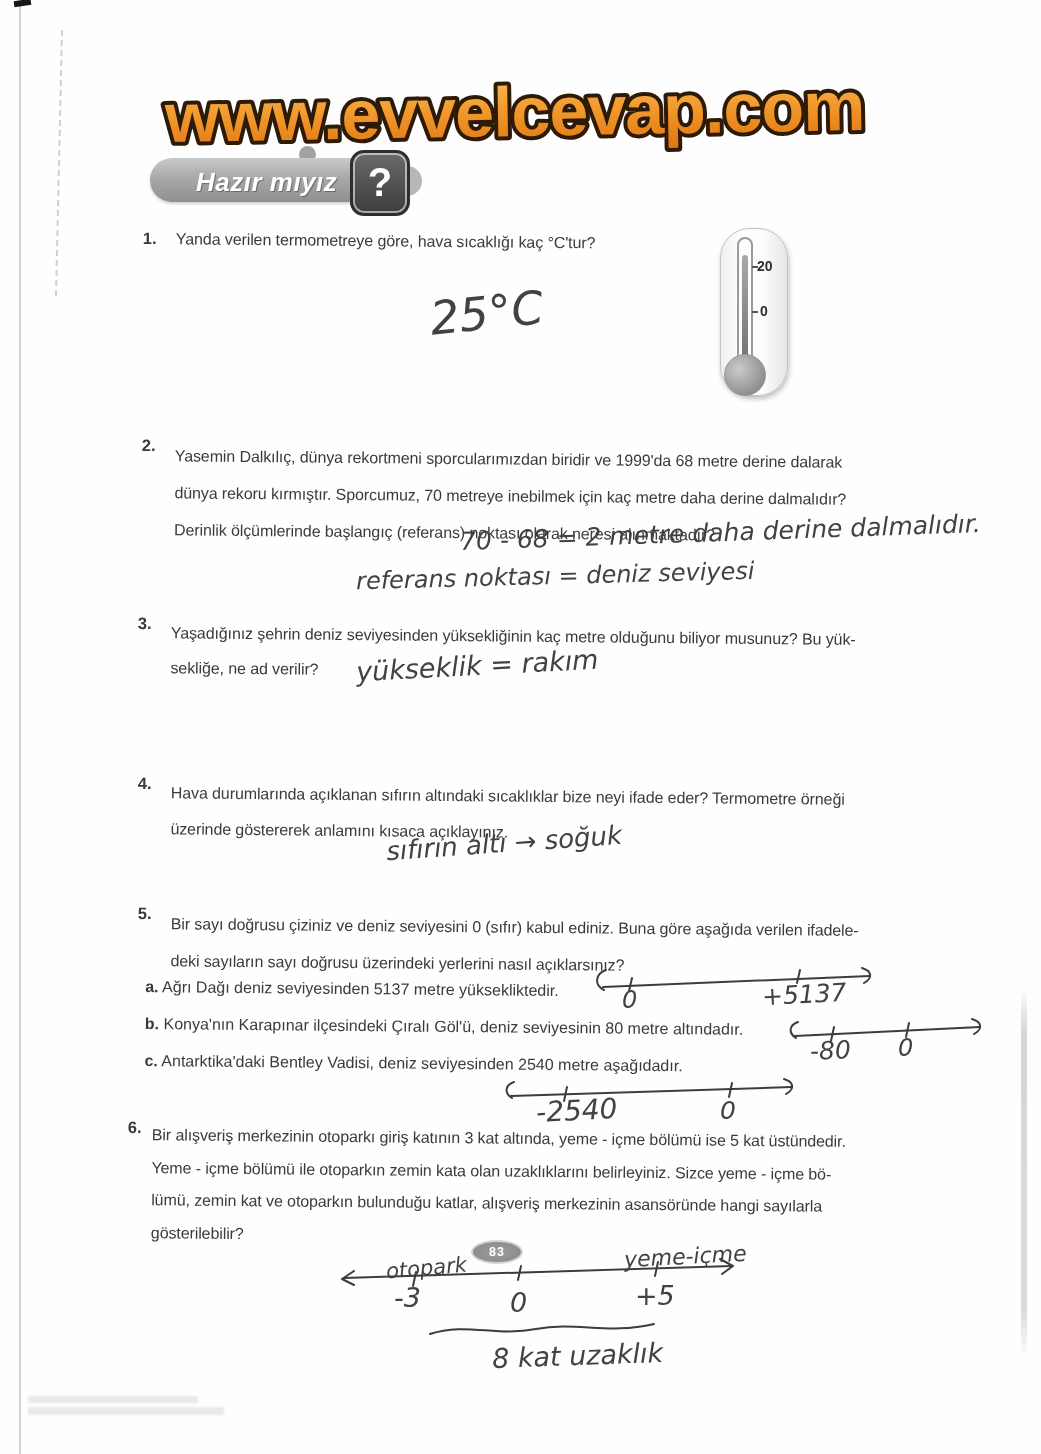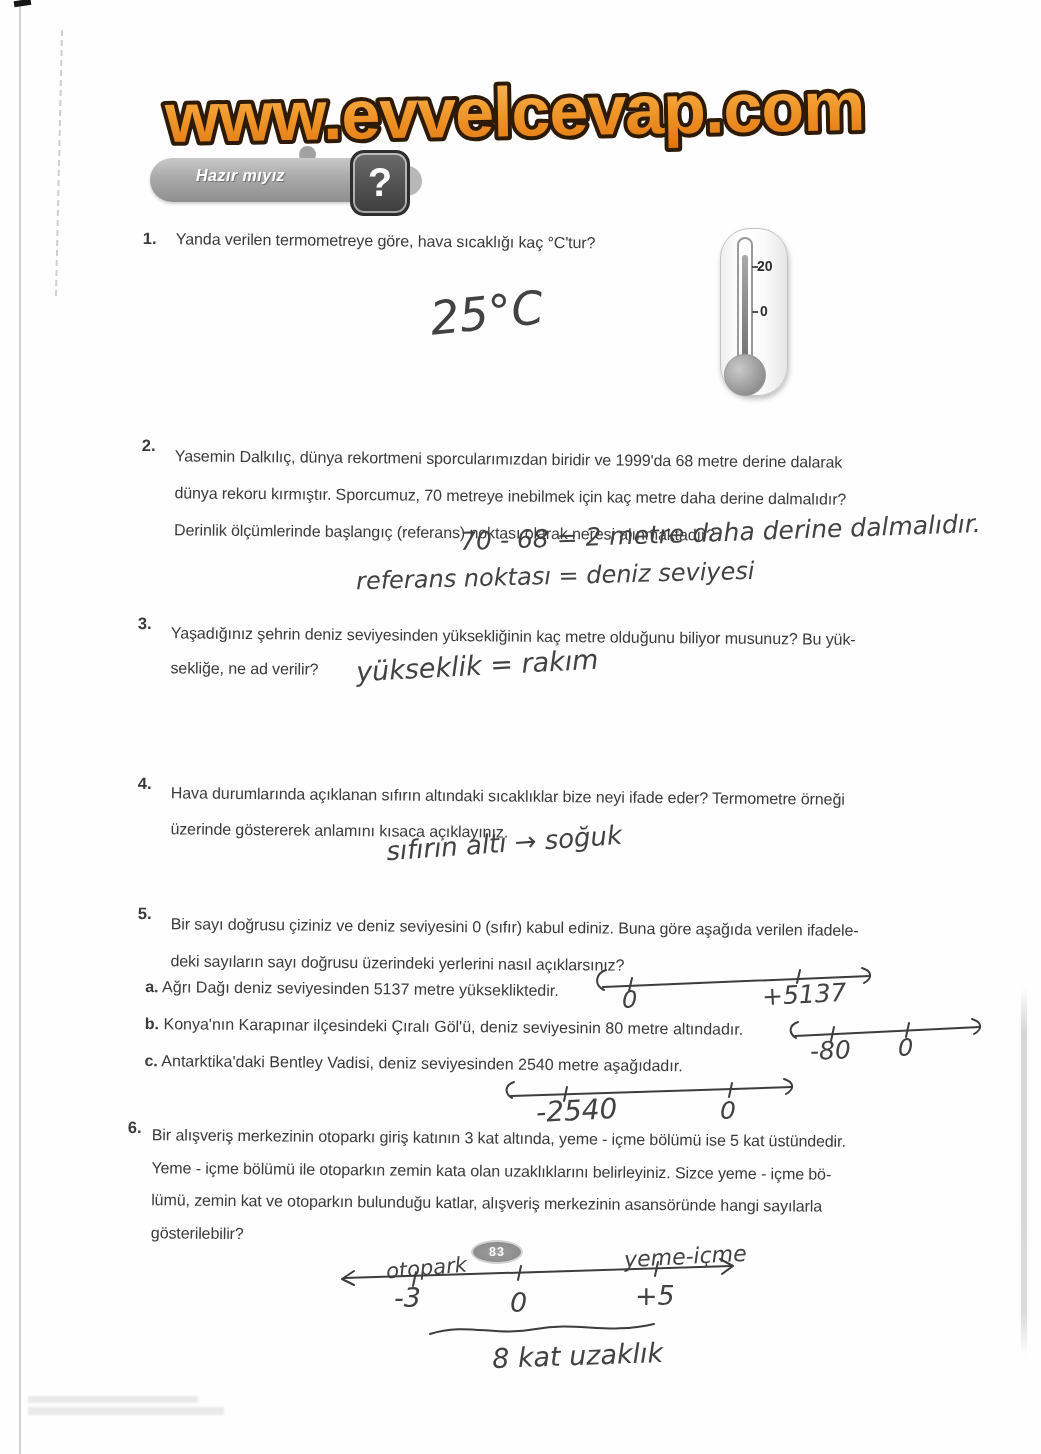--- a/index.html
+++ b/index.html
@@ -13,21 +13,21 @@
   .diag-artifact{left:58px;top:30px;height:266px;width:0;border-left:2px dashed #c4c4c4;transform:rotate(1.3deg);opacity:.8;}
   .right-streak{left:1021px;top:988px;width:6px;height:368px;opacity:.75;
     background:linear-gradient(180deg,rgba(200,200,200,0),#c9c9c9 12%,#cfcfcf 88%,rgba(200,200,200,0));}
   .imprint{background:#dedede;filter:blur(1px);opacity:.65;}
 
   
   .banner{left:150px;top:158px;width:258px;height:44px;border-radius:22px;
     background:linear-gradient(180deg,#c9c9c9,#a9a9a9 45%,#8f8f8f);box-shadow:0 2px 3px rgba(0,0,0,.18);}
   .banner-cap{left:382px;top:166px;width:40px;height:30px;border-radius:15px;background:#b7b7b7;}
   .banner-pin{left:299px;top:146px;width:17px;height:17px;border-radius:50%;background:#a2a2a2;}
-  .banner-title{left:196px;top:167px;font-size:16px;font-weight:bold;font-style:italic;color:#fff;
+  .banner-title{left:196px;top:167px;font-size:26px;font-weight:bold;font-style:italic;color:#fff;
     letter-spacing:.5px;text-shadow:1px 1px 1px rgba(0,0,0,.35);white-space:nowrap;}
   .qbox{left:350px;top:150px;width:54px;height:60px;border-radius:14px;
     background:linear-gradient(180deg,#6a6a6a,#3d3d3d);border:3px solid #2e2e2e;
     box-shadow:inset 0 0 0 2px rgba(255,255,255,.55);color:#fff;font-size:40px;font-weight:bold;
     text-align:center;line-height:58px;}
 
   
   .qblock{transform:rotate(.55deg);transform-origin:left top;}
   .qnum{position:absolute;left:0;top:0;font-weight:bold;font-size:16.5px;color:#3a3a3a;}
   .qlines{position:absolute;left:33px;top:1px;font-size:16px;letter-spacing:-.1px;white-space:nowrap;}

